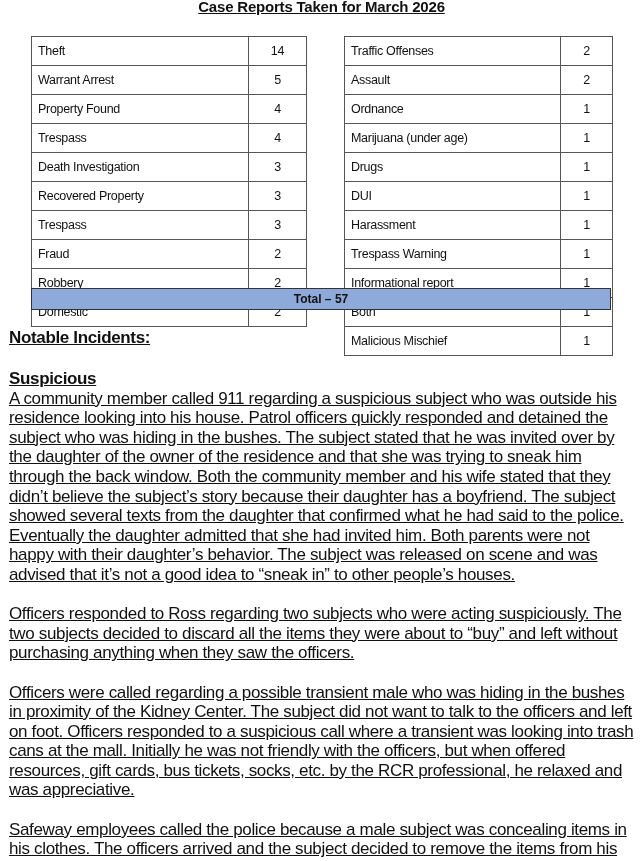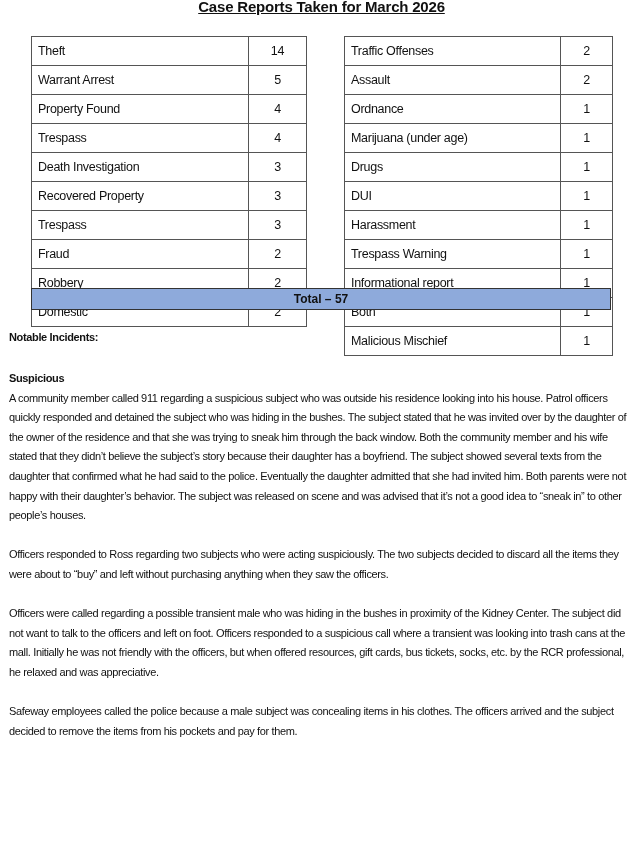--- a/index.html
+++ b/index.html
@@ -29,22 +29,22 @@
     #table-right td.label { width: 203px; }
     #table-right td.num { width: 51px; }
     .total-bar {
       position: absolute; top: 288px; left: 31px; width: 578px; height: 20px;
       background: #8eaadb; border-top: 1px solid #333; border-bottom: 1px solid #333;
       border-left: 1px solid #333; border-right: 1px solid #333;
       text-align: center; font-weight: bold; font-size: 12px; line-height: 20px;
       color: #111;
     }
     .body-text {
-      position: absolute; left: 9px; width: 628px; font-size: 11px;
-      line-height: 19.6px; letter-spacing: -0.35px;
+      position: absolute; left: 9px; width: 628px; font-size: 17px;
+      line-height: 19.6px; letter-spacing: -0.35px; text-decoration: underline;
     }
     .heading { font-weight: bold; }
     p { margin: 0; }
   </style>
 </head>
 <body>
 
 <div class="title">Case Reports Taken for March 2026</div>
 
 <table class="cases" id="table-left">

